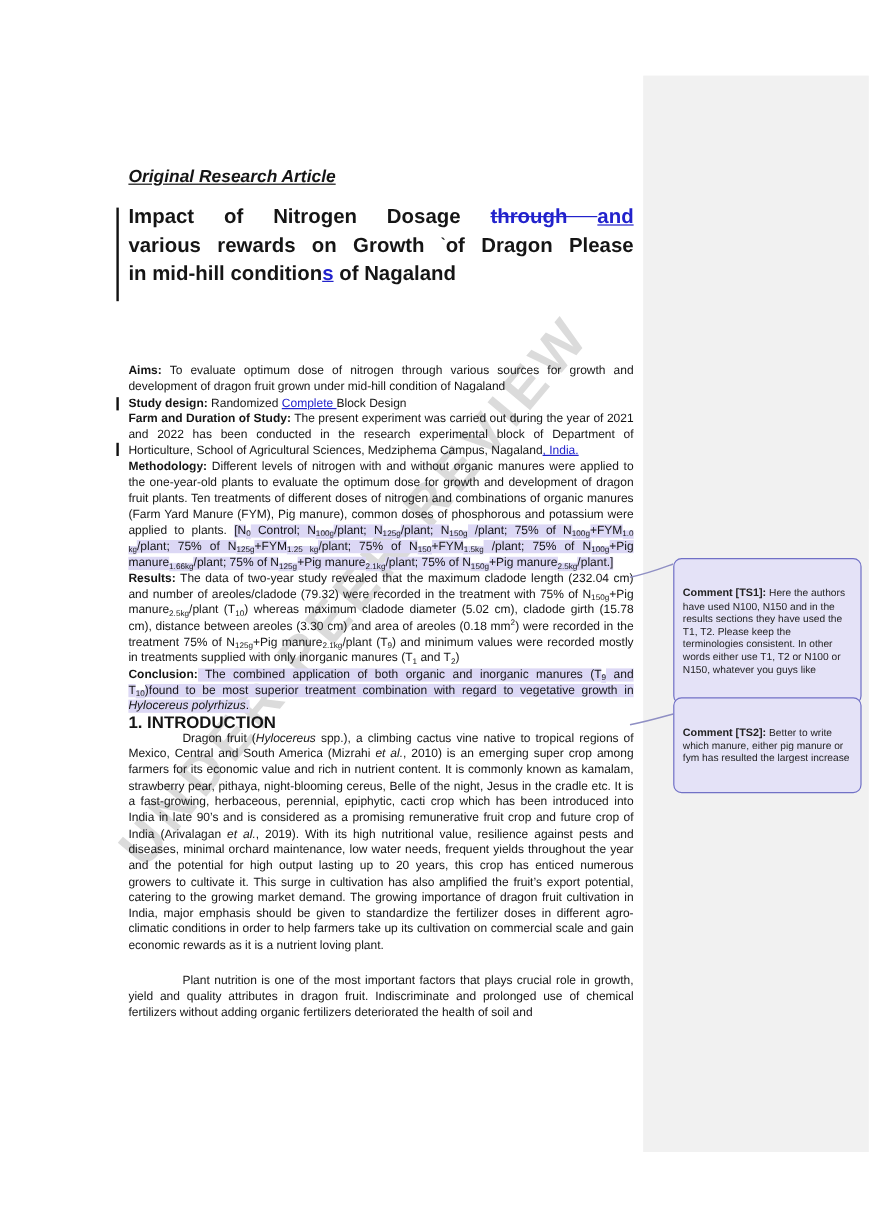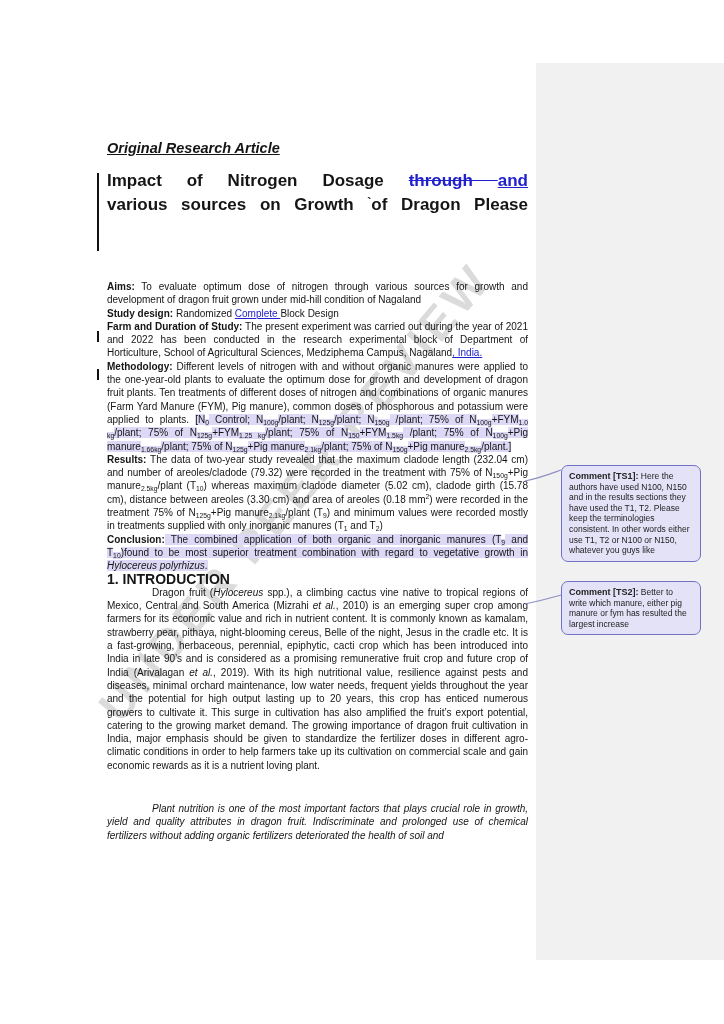--- a/index.html
+++ b/index.html
@@ -29,40 +29,40 @@
     margin-bottom:13px;
   }
   .article-title{
     font-size:17px;font-weight:bold;line-height:23px;margin-bottom:64px;
   }
   .title-line{text-align:justify;text-align-last:justify;}
   .title-line.last{text-align-last:auto;}
   .block{font-size:10px;line-height:13.3px;}
   .just{text-align:justify;}
   .indent{text-indent:45px;}
-  .gap{margin-top:30px;font-style:italic;}
+  .gap{margin-top:16px;}
   .h2{font-size:14px;font-weight:bold;line-height:13.3px;}
   .b{font-weight:bold;}
   .i{font-style:italic;}
   .ins{color:#2222cc;text-decoration:underline;}
   .del{color:#2222cc;text-decoration:line-through;}
   .hl{background:#dcd8f5;}
   sub{font-size:6.8px;line-height:0;vertical-align:-2px;}
   sup{font-size:6.8px;line-height:0;vertical-align:4px;}
   .mark{font-size:12px;vertical-align:3px;}
   
   .change-bar{position:absolute;width:2px;background:#111;z-index:2;}
   .change-bar.bar-title{left:97px;top:173px;height:78px;}
   .change-bar.bar-study{left:97px;top:331px;height:11px;}
   .change-bar.bar-hort{left:97px;top:369px;height:11px;}
   
   .comment-box{
-    position:absolute;left:561px;width:140px;box-sizing:border-box;
+    position:absolute;left:561px;width:157px;box-sizing:border-box;
     background:#e4e2f7;border:1.4px solid #7171c6;border-radius:7px;
-    padding:5px 7px;z-index:3;
+    padding:23px 7px;z-index:3;
     font-size:8.5px;line-height:10.6px;color:#222;
   }
   .comment-box.ts1{top:465px;}
   .comment-box.ts2{top:581px;}
   .comment-label{font-weight:bold;font-size:9px;}
   .connector-svg{position:absolute;left:0;top:0;width:724px;height:1024px;
     z-index:3;pointer-events:none;}
 </style>
 </head>
 <body>
@@ -72,21 +72,22 @@
 <div class="watermark">UNDER PEER REVIEW</div>
 
 <div class="change-bar bar-title"></div>
 <div class="change-bar bar-study"></div>
 <div class="change-bar bar-hort"></div>
 
 <div class="page-content">
   <div class="article-type">Original Research Article</div>
   <div class="article-title">
       <div class="title-line"><span>Impact of Nitrogen Dosage </span><span class="del">through </span><span class="ins">and</span></div>
-      <div class="title-line"><span>various sources on Growth </span><span class="mark">`</span><span>of Dragon Please</span></div>
+      <div class="title-line"><span>various rewards on Growth </span><span class="mark">`</span><span>of Dragon Please</span></div>
+      <div class="title-line last"><span>in mid-hill condition</span><span class="ins">s</span><span> of Nagaland</span></div>
     </div>
   <div>
       <div class="block just"><span class="b">Aims:</span><span> To evaluate optimum dose of nitrogen through various sources for growth and development of dragon fruit grown under mid-hill condition of Nagaland</span></div>
       <div class="block just"><span class="b">Study design:</span><span> Randomized </span><span class="ins">Complete </span><span>Block Design</span></div>
       <div class="block just"><span class="b">Farm and Duration of Study:</span><span> The present experiment was carried out during the year of 2021 and 2022 has been conducted in the research experimental block of Department of Horticulture, School of Agricultural Sciences, Medziphema Campus, Nagaland</span><span class="ins">, India.</span></div>
       <div class="block just"><span class="b">Methodology:</span><span> Different levels of nitrogen with and without organic manures were applied to the one-year-old plants to evaluate the optimum dose for growth and development of dragon fruit plants. Ten treatments of different doses of nitrogen and combinations of organic manures (Farm Yard Manure (FYM), Pig manure), common doses of phosphorous and potassium were applied to plants. </span><span class="hl">[N</span><sub class="hl">0</sub><span class="hl"> Control; N</span><sub class="hl">100g</sub><span class="hl">/plant; N</span><sub class="hl">125g</sub><span class="hl">/plant; N</span><sub class="hl">150g</sub><span class="hl"> /plant; 75% of N</span><sub class="hl">100g</sub><span class="hl">+FYM</span><sub class="hl">1.0 kg</sub><span class="hl">/plant; 75% of N</span><sub class="hl">125g</sub><span class="hl">+FYM</span><sub class="hl">1.25 kg</sub><span class="hl">/plant; 75% of N</span><sub class="hl">150</sub><span class="hl">+FYM</span><sub class="hl">1.5kg</sub><span class="hl"> /plant; 75% of N</span><sub class="hl">100g</sub><span class="hl">+Pig manure</span><sub class="hl">1.66kg</sub><span class="hl">/plant; 75% of N</span><sub class="hl">125g</sub><span class="hl">+Pig manure</span><sub class="hl">2.1kg</sub><span class="hl">/plant; 75% of N</span><sub class="hl">150g</sub><span class="hl">+Pig manure</span><sub class="hl">2.5kg</sub><span class="hl">/plant.]</span></div>
       <div class="block just"><span class="b">Results:</span><span> The data of two-year study revealed that the maximum cladode length (232.04 cm) and number of areoles/cladode (79.32) were recorded in the treatment with 75% of N</span><sub>150g</sub><span>+Pig manure</span><sub>2.5kg</sub><span>/plant (T</span><sub>10</sub><span>) whereas maximum cladode diameter (5.02 cm), cladode girth (15.78 cm), distance between areoles (3.30 cm) and area of areoles (0.18 mm</span><sup>2</sup><span>) were recorded in the treatment 75% of N</span><sub>125g</sub><span>+Pig manure</span><sub>2.1kg</sub><span>/plant (T</span><sub>9</sub><span>) and minimum values were recorded mostly in treatments supplied with only inorganic manures (T</span><sub>1</sub><span> and T</span><sub>2</sub><span>)</span></div>
       <div class="block just"><span class="b">Conclusion:</span><span class="hl"> The combined application of both organic and inorganic manures (T</span><sub class="hl">9</sub><span class="hl"> and T</span><sub class="hl">10</sub><span class="hl">)found to be most superior treatment combination with regard to vegetative growth in </span><span class="i hl">Hylocereus polyrhizus</span><span class="hl">.</span></div>
       <div class="block h2"><span class="b">1. INTRODUCTION</span></div>
       <div class="block just indent"><span>Dragon fruit (</span><span class="i">Hylocereus</span><span> spp.), a climbing cactus vine native to tropical regions of Mexico, Central and South America (Mizrahi </span><span class="i">et al.</span><span>, 2010) is an emerging super crop among farmers for its economic value and rich in nutrient content. It is commonly known as kamalam, strawberry pear, pithaya, night-blooming cereus, Belle of the night, Jesus in the cradle etc. It is a fast-growing, herbaceous, perennial, epiphytic, cacti crop which has been introduced into India in late 90’s and is considered as a promising remunerative fruit crop and future crop of India (Arivalagan </span><span class="i">et al.</span><span>, 2019). With its high nutritional value, resilience against pests and diseases, minimal orchard maintenance, low water needs, frequent yields throughout the year and the potential for high output lasting up to 20 years, this crop has enticed numerous growers to cultivate it. This surge in cultivation has also amplified the fruit’s export potential, catering to the growing market demand. The growing importance of dragon fruit cultivation in India, major emphasis should be given to standardize the fertilizer doses in different agro-climatic conditions in order to help farmers take up its cultivation on commercial scale and gain economic rewards as it is a nutrient loving plant.</span></div>

